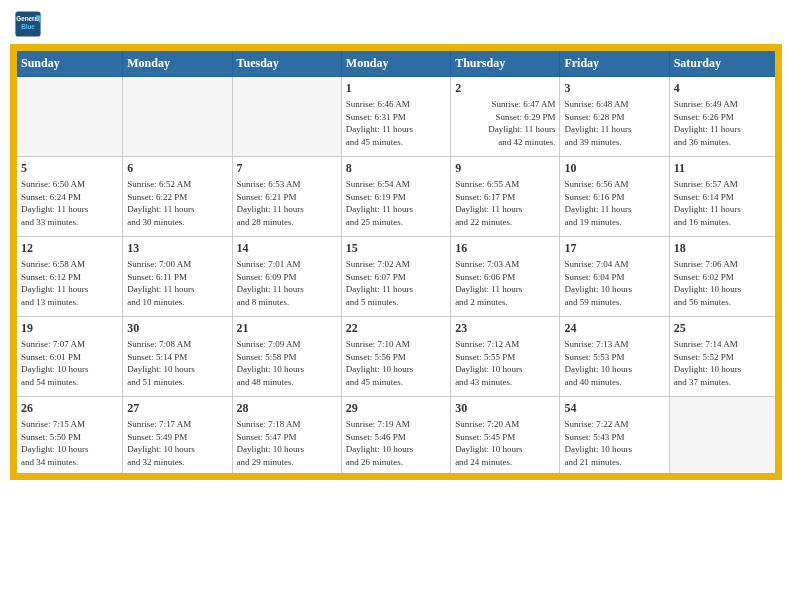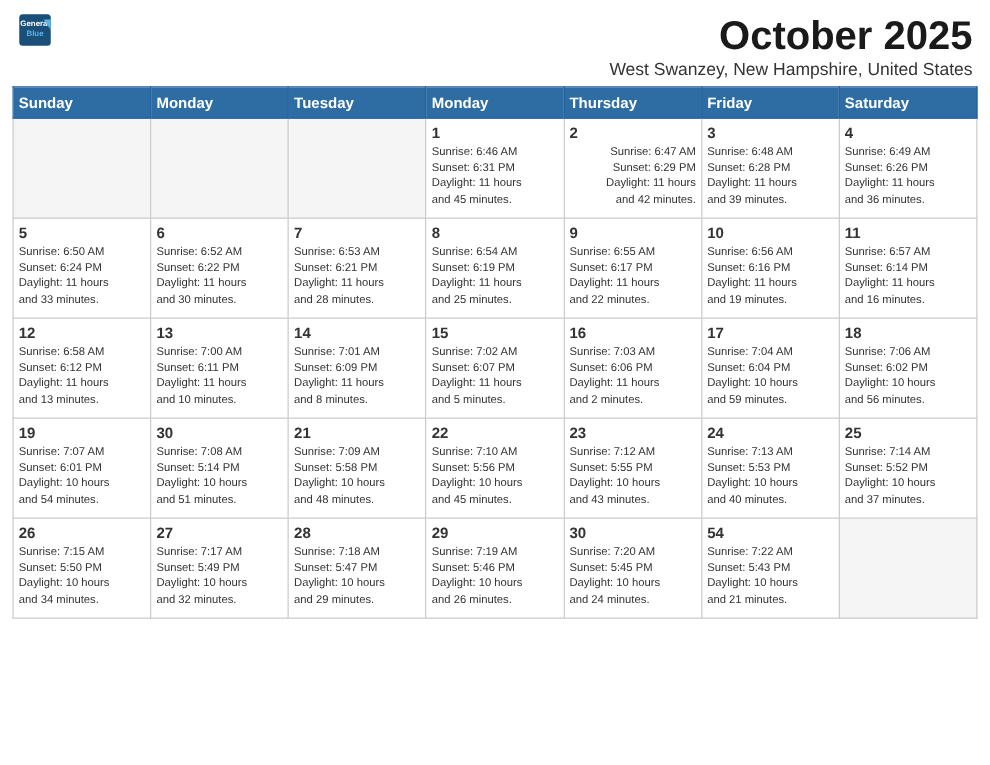--- a/index.html
+++ b/index.html
@@ -34,21 +34,22 @@
       font-weight: bold;
       color: #1a1a1a;
     }
     .subtitle {
       font-size: 14px;
       color: #333;
     }
     .calendar {
       width: 100%;
       border-collapse: collapse;
-      border: 1px solid #eab308;
+      border: 7px solid #eab308;
+      font-family: Liberation Serif, serif;
     }
     .calendar th {
       background-color: #2e6da4;
       color: #fff;
       font-size: 12px;
       font-weight: bold;
       padding: 5px 4px;
       text-align: left;
       border: 1px solid #2560a0;
     }
@@ -86,24 +87,20 @@
 
 <div class="header-area">
   <div class="logo">
     <svg class="logo-icon" viewBox="0 0 40 40">
       <rect x="2" y="2" width="36" height="36" rx="4" fill="#1a4f7a"></rect>
       <text x="20" y="16" text-anchor="middle" fill="white" font-size="9" font-weight="bold" font-family="Arial">General</text>
       <text x="20" y="27" text-anchor="middle" fill="#5ab4e8" font-size="9" font-weight="bold" font-family="Arial">Blue</text>
       <polygon points="30,8 38,8 38,20" fill="#5ab4e8"></polygon>
     </svg>
   </div>
-  <div class="title-area">
-    <div class="month-title">October 2025</div>
-    <div class="subtitle">West Swanzey, New Hampshire, United States</div>
-  </div>
 </div>
 
 <table class="calendar">
   <thead>
     <tr>
     <th>Sunday</th>
         <th>Monday</th>
         <th>Tuesday</th>
         <th>Monday</th>
         <th>Thursday</th>

